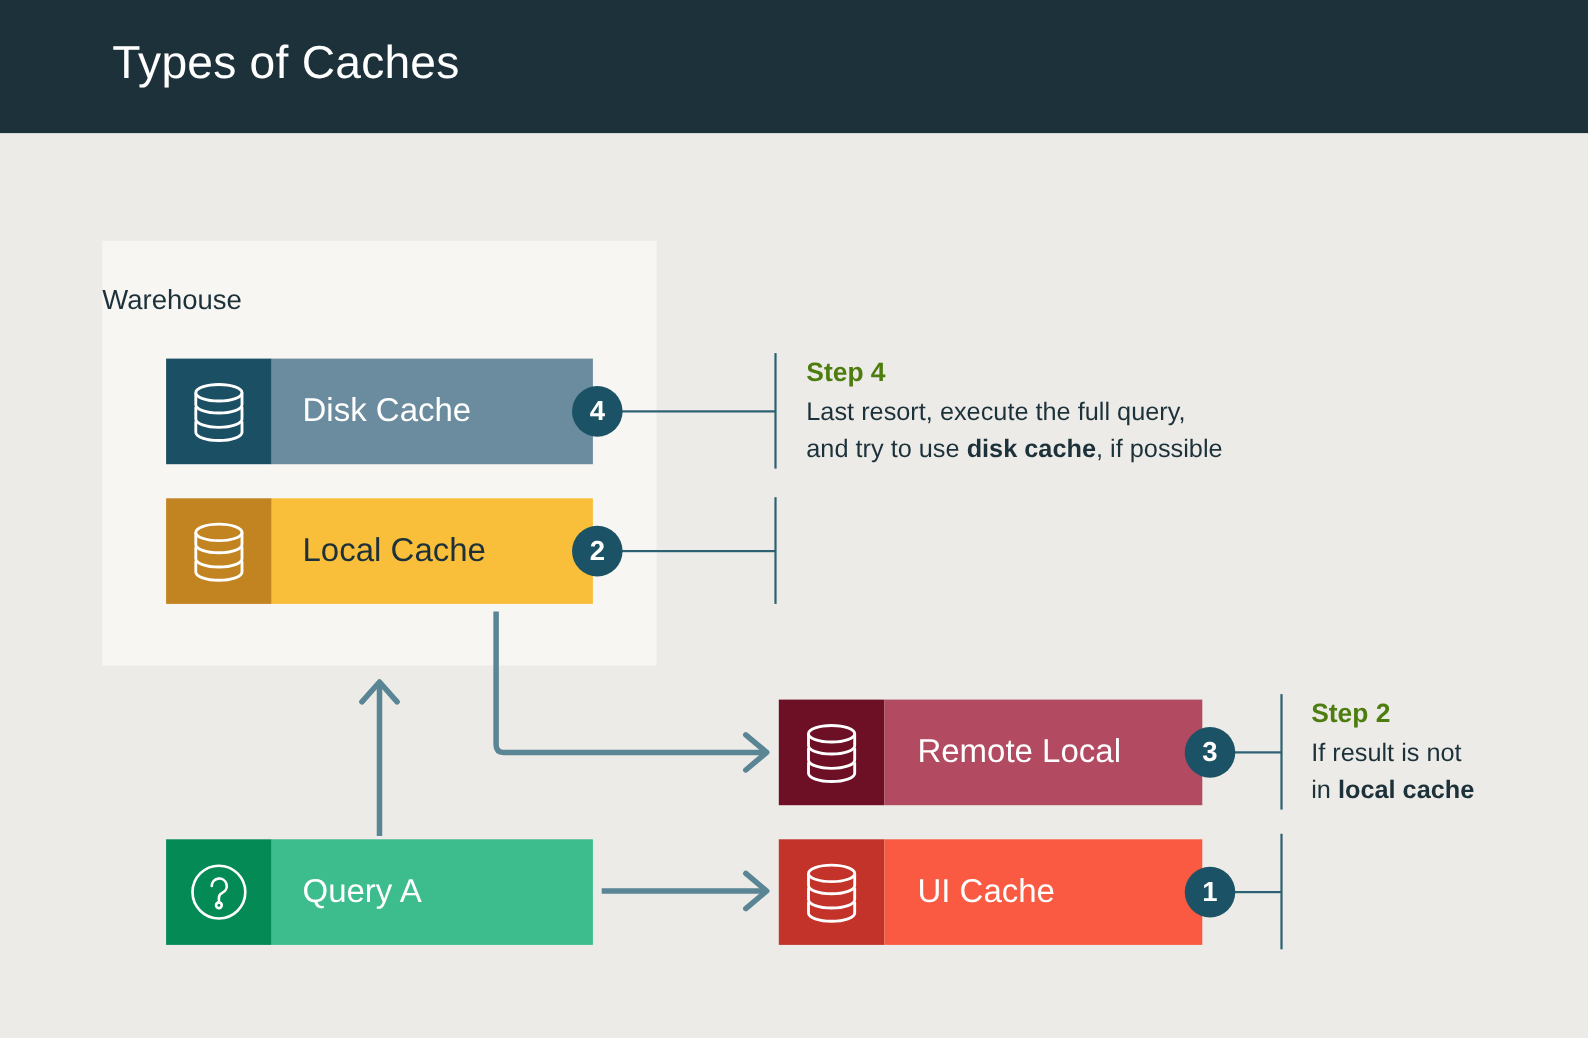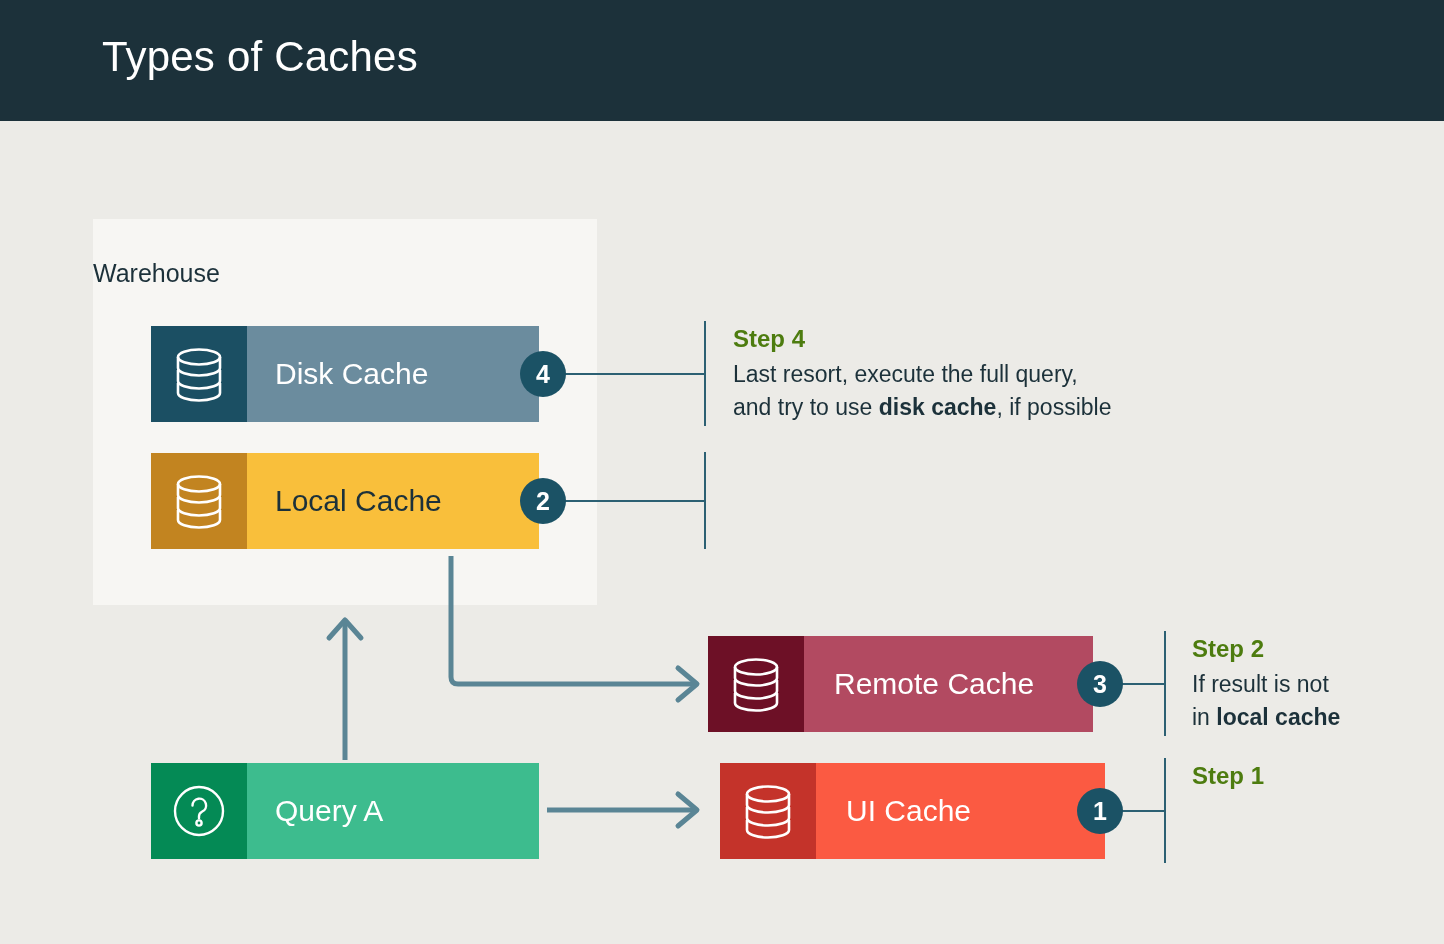--- a/index.html
+++ b/index.html
@@ -73,21 +73,21 @@
   }
   .cache-label {
     font-size: 30px;
     white-space: nowrap;
   }
 
   
   #bar-disk   { left: 151px; top: 326px; width: 388px; }
   #bar-local  { left: 151px; top: 453px; width: 388px; }
   #bar-remote { left: 708px; top: 636px; width: 385px; }
-  #bar-ui     { left: 708px; top: 763px; width: 385px; margin-left: 12px; }
+  #bar-ui     { left: 708px; top: 763px; width: 385px; }
   #bar-query  { left: 151px; top: 763px; width: 388px; }
 
   
   .step-badge {
     position: absolute;
     width: 46px; height: 46px;
     border-radius: 50%;
     background: #1b5265;
     color: #ffffff;
     font-size: 25px;
@@ -221,21 +221,21 @@
     <svg width="52" height="56" viewBox="0 0 52 56">
       <g stroke="#ffffff" stroke-width="2.6" fill="none">
         <ellipse cx="26" cy="11" rx="21" ry="7.5"></ellipse>
         <path d="M5 11 v11 a21 7.5 0 0 0 42 0 v-11"></path>
         <path d="M5 24 v11 a21 7.5 0 0 0 42 0 v-11"></path>
         <path d="M5 37 v10 a21 7.5 0 0 0 42 0 v-10"></path>
       </g>
     </svg>
   </div>
   <div class="cache-body" style="background:#b24a61; padding-left:30px;">
-    <span class="cache-label" style="color:#ffffff;">Remote Cache</span>
+    <span class="cache-label" style="color:#ffffff;">Remote Local</span>
   </div>
 </div>
 <div class="step-badge" id="badge-3">3</div>
 
 <div class="cache-bar" id="bar-ui">
   <div class="cache-icon-panel" style="background:#c4332a;">
     <svg width="52" height="56" viewBox="0 0 52 56">
       <g stroke="#ffffff" stroke-width="2.6" fill="none">
         <ellipse cx="26" cy="11" rx="21" ry="7.5"></ellipse>
         <path d="M5 11 v11 a21 7.5 0 0 0 42 0 v-11"></path>
@@ -288,14 +288,13 @@
 
 <div class="step-block" id="step-3-block">
   <div class="step-title">Step 2</div>
   <div class="step-desc">
     <span>If result is not</span><br>
     <span>in </span><b>local cache</b>
   </div>
 </div>
 
 <div class="step-block" id="step-1-block">
-  <div class="step-title">Step 1</div>
 </div>
 
 </body></html>

